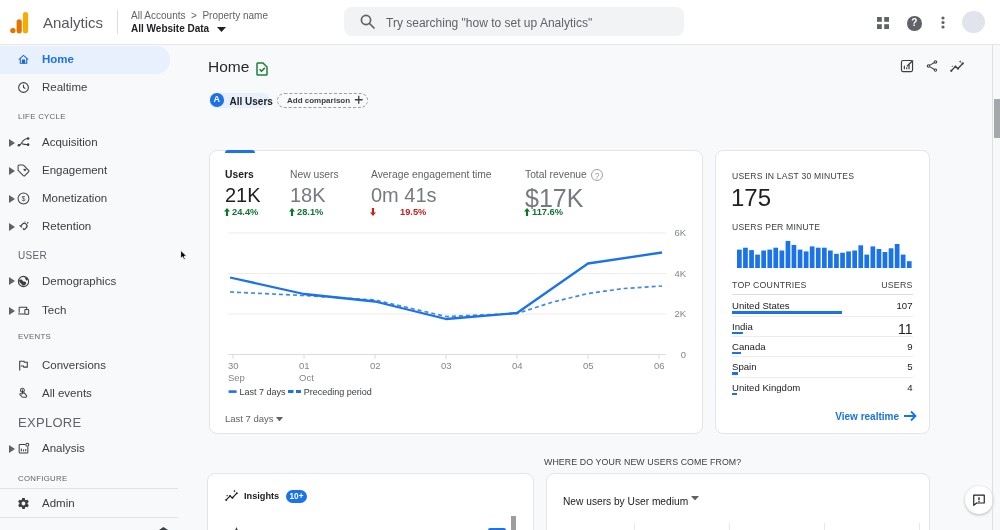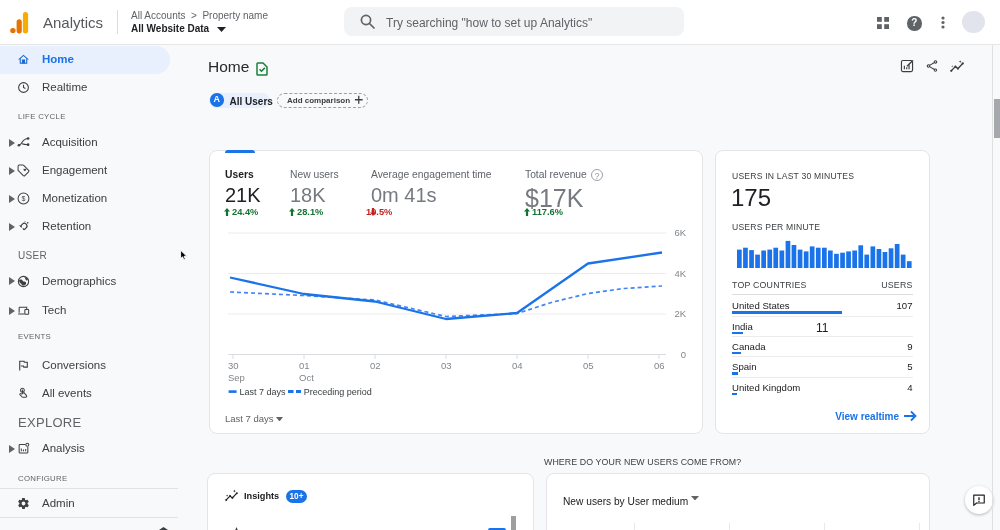--- a/index.html
+++ b/index.html
@@ -210,21 +210,21 @@
 <svg class="abs" style="left:289px;top:208px;" width="6" height="8" viewBox="0 0 6 8">
     <path d="M3 0L6 3.4H4.1V8H1.9V3.4H0z" fill="#137333"></path>
   </svg>
 <div class="abs" style="left:297px;top:207px;font-size:9.3px;font-weight:bold;color:#137333;">28.1%</div>
 
 <div class="abs" style="left:371px;top:169px;font-size:10.3px;color:#5f6368;">Average engagement time</div>
 <div class="abs" style="left:371px;top:184px;font-size:20px;color:#757a80;">0m 41s</div>
 <svg class="abs" style="left:370px;top:208px;" width="6" height="8" viewBox="0 0 6 8">
     <path d="M3 8L0 4.6h1.9V0h2.2v4.6H6z" fill="#c5221f"></path>
   </svg>
-<div class="abs" style="left:366px;top:207px;font-size:9.3px;font-weight:bold;color:#c5221f;text-align:center;">19.5%</div>
+<div class="abs" style="left:400px;top:207px;font-size:9.3px;font-weight:bold;color:#c5221f;text-align:center;">19.5%</div>
 
 <div class="abs" style="left:525px;top:169px;font-size:10.3px;color:#5f6368;">Total revenue</div>
 <div class="abs" style="left:591px;top:168.5px;width:12px;height:12px;border:1.2px solid #9aa0a6;border-radius:50%;color:#9aa0a6;font-size:9px;text-align:center;line-height:12px;">?</div>
 <div class="abs" style="left:525px;top:184px;font-size:25px;color:#757a80;">$17K</div>
 <svg class="abs" style="left:524px;top:208px;" width="6" height="8" viewBox="0 0 6 8">
     <path d="M3 0L6 3.4H4.1V8H1.9V3.4H0z" fill="#137333"></path>
   </svg>
 <div class="abs" style="left:532px;top:207px;font-size:9.3px;font-weight:bold;color:#137333;">117.6%</div>
 
 <svg class="abs" style="left:209px;top:225px;" width="494" height="185" viewBox="0 0 494 185">
@@ -317,21 +317,21 @@
 <div class="abs" style="left:732px;top:280px;font-size:8.8px;color:#3c4043;letter-spacing:.2px;">TOP COUNTRIES</div>
 <div class="abs" style="left:732px;top:280px;width:180.5px;font-size:8.8px;color:#3c4043;letter-spacing:.2px;text-align:right;">USERS</div>
 <div class="abs" style="left:732px;top:293.5px;width:180.5px;height:1px;background:#dadce0;"></div>
 
 <div class="abs" style="left:732px;top:300.3px;font-size:9.6px;color:#202124;">United States</div>
 <div class="abs" style="left:732px;top:300.3px;width:180.5px;font-size:9.6px;color:#202124;text-align:right;">107</div>
 <div class="abs" style="left:732px;top:311.3px;width:110px;height:2.5px;background:#1a73e8;"></div>
 <div class="abs" style="left:732px;top:315.7px;width:180.5px;height:1px;background:#ececec;"></div>
 
 <div class="abs" style="left:732px;top:320.6px;font-size:9.6px;color:#202124;">India</div>
-<div class="abs" style="left:732px;top:320.6px;width:180.5px;font-size:12px;color:#202124;text-align:center;">11</div>
+<div class="abs" style="left:732px;top:320.6px;width:180.5px;font-size:14px;color:#202124;text-align:right;">11</div>
 <div class="abs" style="left:732px;top:331.6px;width:11px;height:2.5px;background:#1a73e8;"></div>
 <div class="abs" style="left:732px;top:336px;width:180.5px;height:1px;background:#ececec;"></div>
 
 <div class="abs" style="left:732px;top:340.9px;font-size:9.6px;color:#202124;">Canada</div>
 <div class="abs" style="left:732px;top:340.9px;width:180.5px;font-size:9.6px;color:#202124;text-align:right;">9</div>
 <div class="abs" style="left:732px;top:351.9px;width:9px;height:2.5px;background:#1a73e8;"></div>
 <div class="abs" style="left:732px;top:356.3px;width:180.5px;height:1px;background:#ececec;"></div>
 
 <div class="abs" style="left:732px;top:361.2px;font-size:9.6px;color:#202124;">Spain</div>
 <div class="abs" style="left:732px;top:361.2px;width:180.5px;font-size:9.6px;color:#202124;text-align:right;">5</div>

